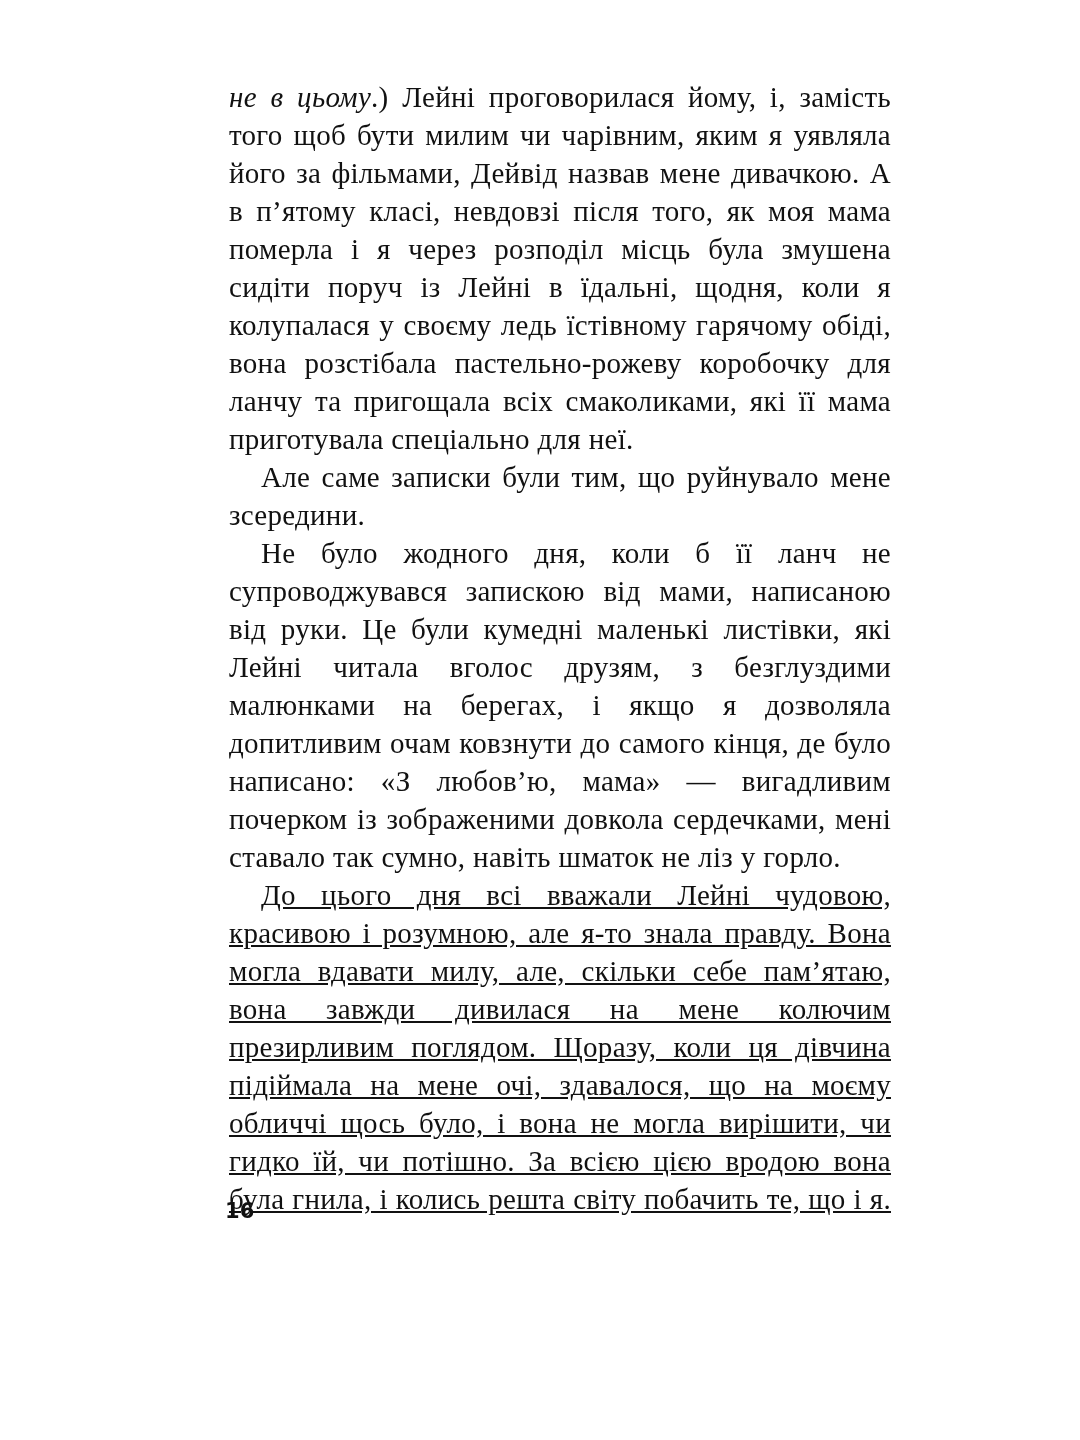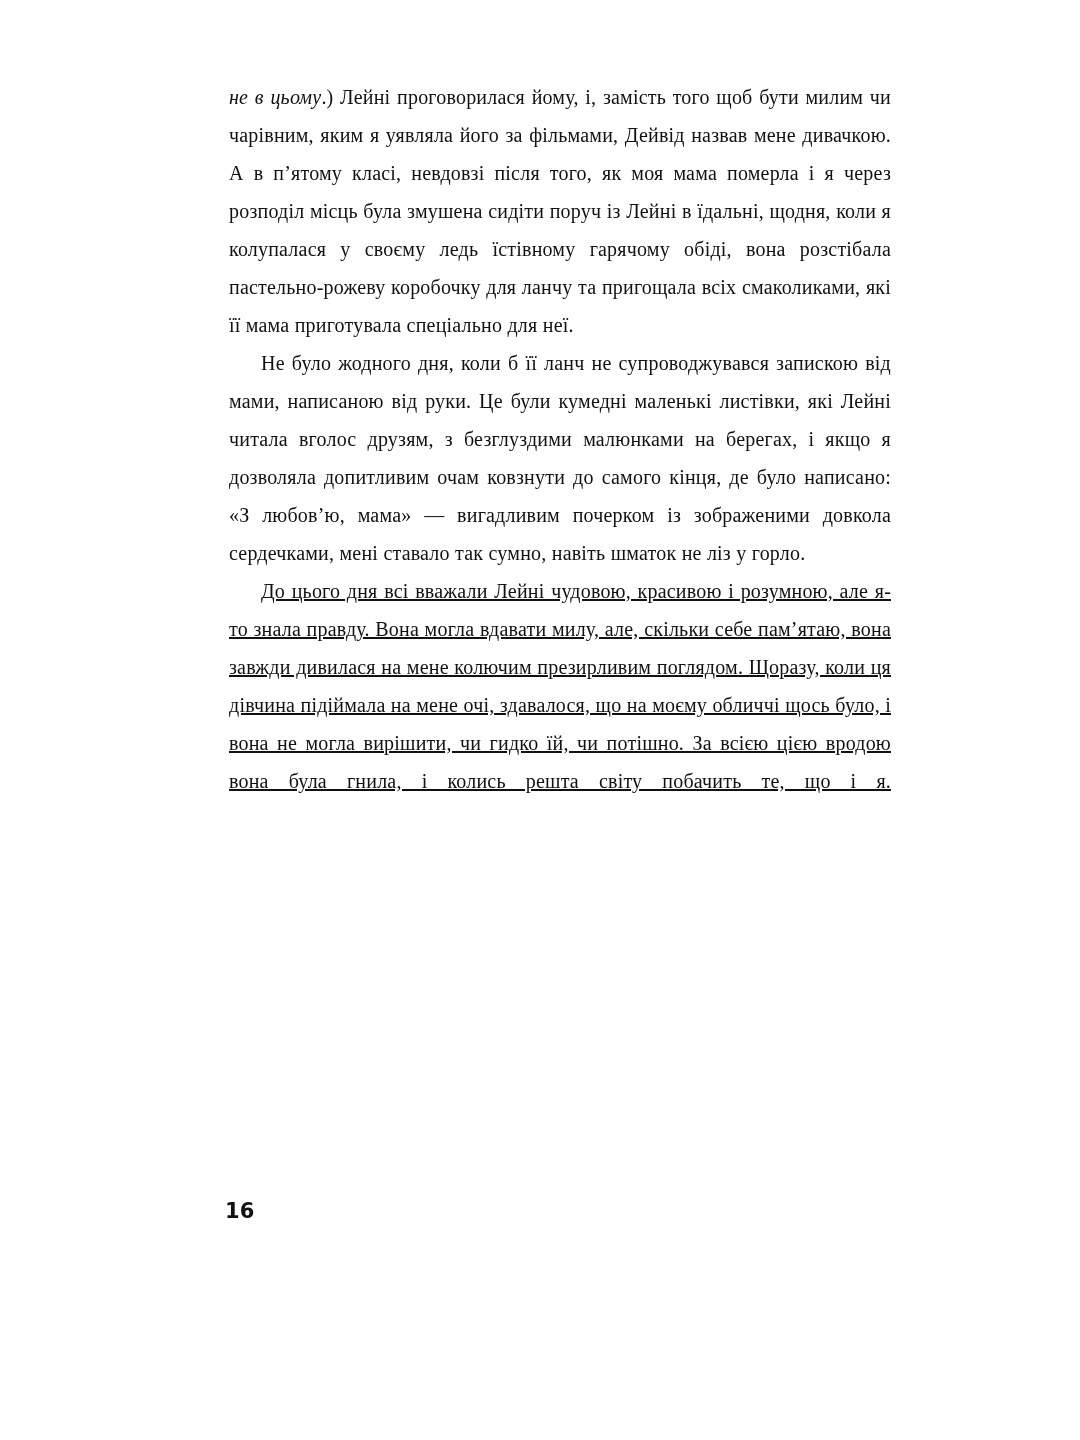--- a/index.html
+++ b/index.html
@@ -24,21 +24,21 @@
 
   .text-block {
     position: absolute;
     left: 229px;
     top: 78px;
     width: 662px;
   }
 
   .para {
     margin: 0;
-    font-size: 20px;
+    font-size: 29px;
     line-height: 38px;
     text-align: justify;
     text-justify: inter-word;
     hyphens: manual;
     -webkit-hyphens: manual;
     letter-spacing: 0.01em;
     word-spacing: 0.005em;
     color: #111111;
   }
 
@@ -76,20 +76,21 @@
 </head>
 <body>
 
 <div class="page">
 
   <div class="text-block">
 
     <p class="para cont"><span class="ital">не в цьому</span><span>.) Лейні проговорилася йому, і, замість того щоб бути милим чи чарівним, яким я уявляла його за фільмами, Дейвід назвав мене дивачкою. А в п’ятому класі, невдовзі після того, як моя мама померла і я через розподіл місць була змушена сидіти поруч із Лейні в їдальні, щодня, коли я колупалася у своєму ледь їстівному гарячому обіді, вона розстібала пастельно-рожеву коробочку для ланчу та пригощала всіх смаколиками, які її мама приготувала спеціально для неї.</span></p>
 
 
+    <p class="para indent">Але саме записки були тим, що руйнувало мене зсередини.</p>
 
     <p class="para indent">Не було жодного дня, коли б її ланч не супроводжувався запискою від мами, написаною від руки. Це були кумедні маленькі листівки, які Лейні читала вголос друзям, з безглуздими малюнками на берегах, і якщо я дозволяла допитливим очам ковзнути до самого кінця, де було написано: «З любов’ю, мама» — вигадливим почерком із зображеними довкола сердечками, мені ставало так сумно, навіть шматок не ліз у горло.</p>
 
     <p class="para indent full-justify">До цього дня всі вважали Лейні чудовою, красивою і розумною, але я-то знала правду. Вона могла вдавати милу, але, скільки себе пам’ятаю, вона завжди дивилася на мене колючим презирливим поглядом. Щоразу, коли ця дівчина підіймала на мене очі, здавалося, що на моєму обличчі щось було, і вона не могла вирішити, чи гидко їй, чи потішно. За всією цією вродою вона була гнила, і колись решта світу побачить те, що і я.</p>
 
   </div>
 
   <div class="page-number">16</div>
 
 </div>

